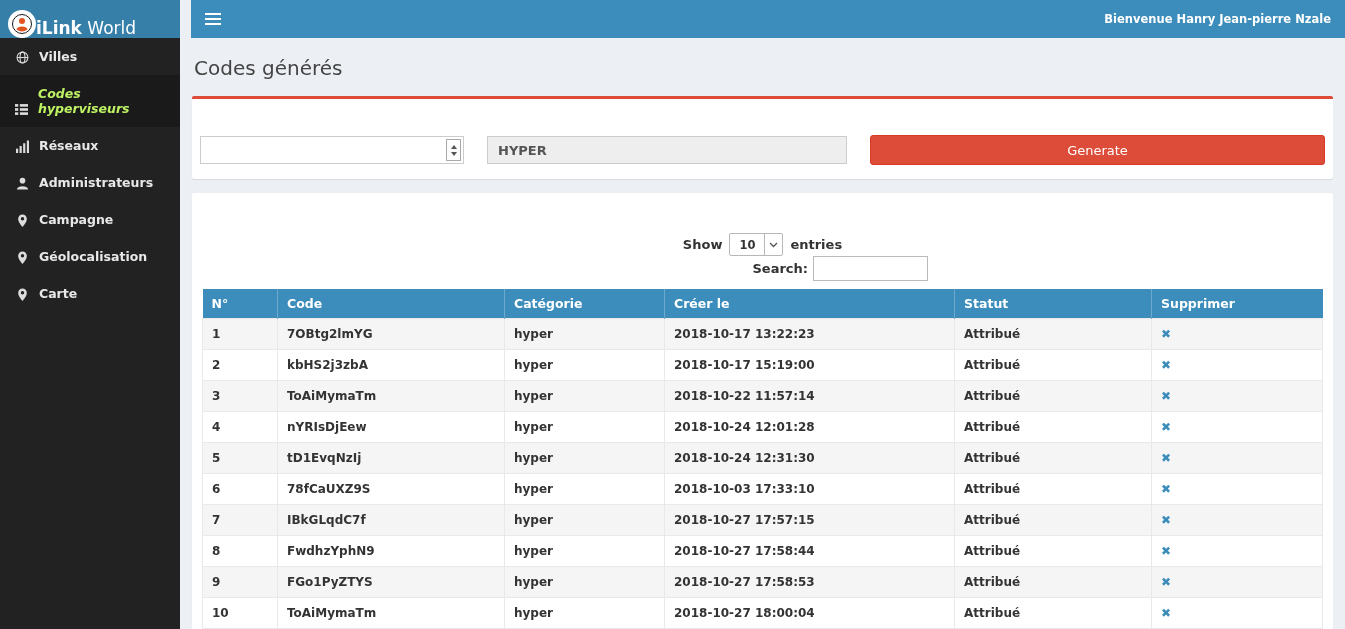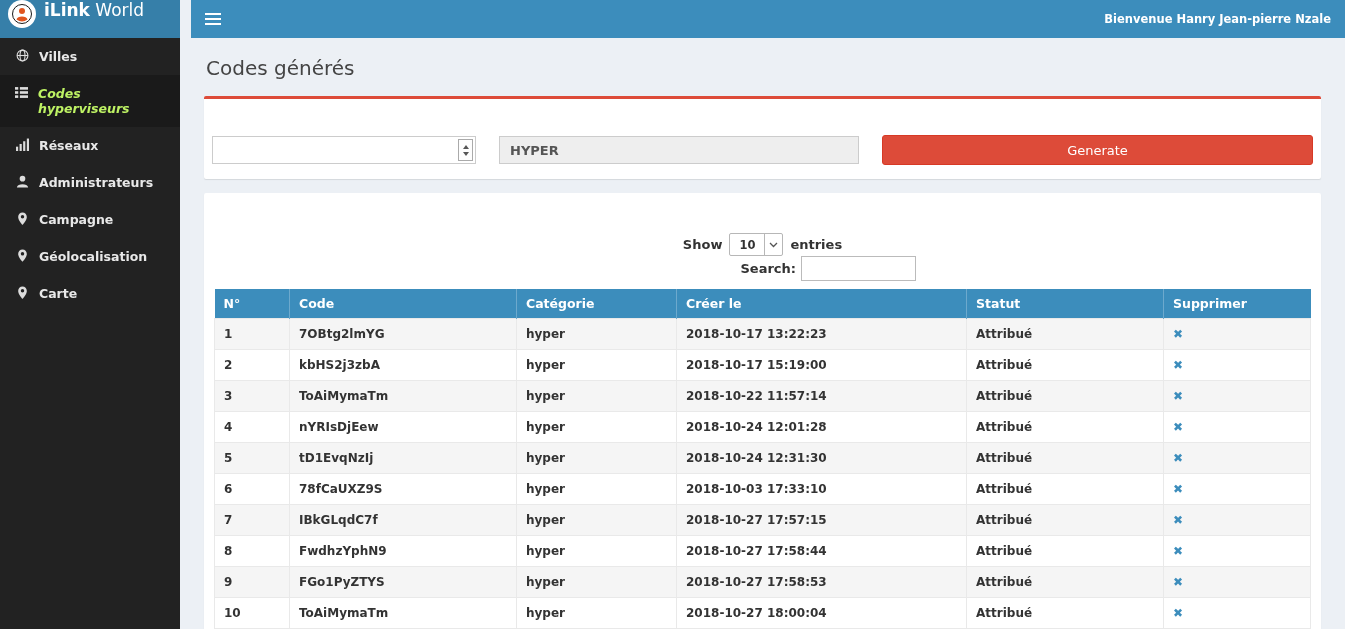--- a/index.html
+++ b/index.html
@@ -8,21 +8,21 @@
     font-family: "DejaVu Sans", "Liberation Sans", sans-serif;
     background: #ecf0f5;
     color: #333;
     font-size: 13px;
   }
 
   
   .topbar { display: flex; height: 38px; }
   .brand {
     width: 180px; background: #367fa9; color: #fff;
-    display: flex; align-items: flex-start; gap: 8px; padding-left: 8px;
+    display: flex; align-items: flex-end; padding-left: 8px;
     font-size: 17px;
   }
   .brand .bold { font-weight: bold; }
   .brand .light { font-weight: normal; }
   .logo-circle {
     width: 28px; height: 28px; border-radius: 50%; background: #fff;
     display: flex; align-items: center; justify-content: center; flex: 0 0 auto;
   }
   .navbar {
     flex: 1; background: #3c8dbc; color: #fff;
@@ -31,27 +31,27 @@
     margin-left: 11px;
   }
   .hamburger { width: 16px; cursor: pointer; }
   .hamburger div { height: 2px; background: #fff; margin: 3px 0; }
   .welcome { font-size: 11.5px; font-weight: bold; }
 
   
   .body-row { display: flex; height: 591px; }
   .sidebar { width: 180px; background: #222222; flex: 0 0 auto; }
   .side-item {
-    display: flex; align-items: flex-start; gap: 10px;
+    display: flex; align-items: flex-end; gap: 10px;
     padding: 11px 15px; color: #e8e8e8; font-size: 12.5px; cursor: pointer;
     font-weight: 600;
   }
   .side-item.active { background: #1a1a1a; color: #bef264; font-style: italic; }
   .side-item .icon { width: 14px; display: flex; justify-content: center; color: #dcdcdc; }
-  .content { flex: 1; padding: 10px 24px; overflow: hidden; }
+  .content { flex: 1; padding: 10px 12px; overflow: hidden; }
 
   .page-title { font-size: 20px; font-weight: 500; color: #444; margin: 8px 0 16px 2px; }
 
   .box {
     background: #fff; box-shadow: 0 1px 1px rgba(0,0,0,0.1); border-radius: 2px;
   }
   .box.generator-box { border-top: 3px solid #dd4b39; padding: 36px 8px 14px 8px; }
   .box.table-box { margin-top: 14px; padding: 40px 10px 10px 10px; min-height: 470px; }
 
   

